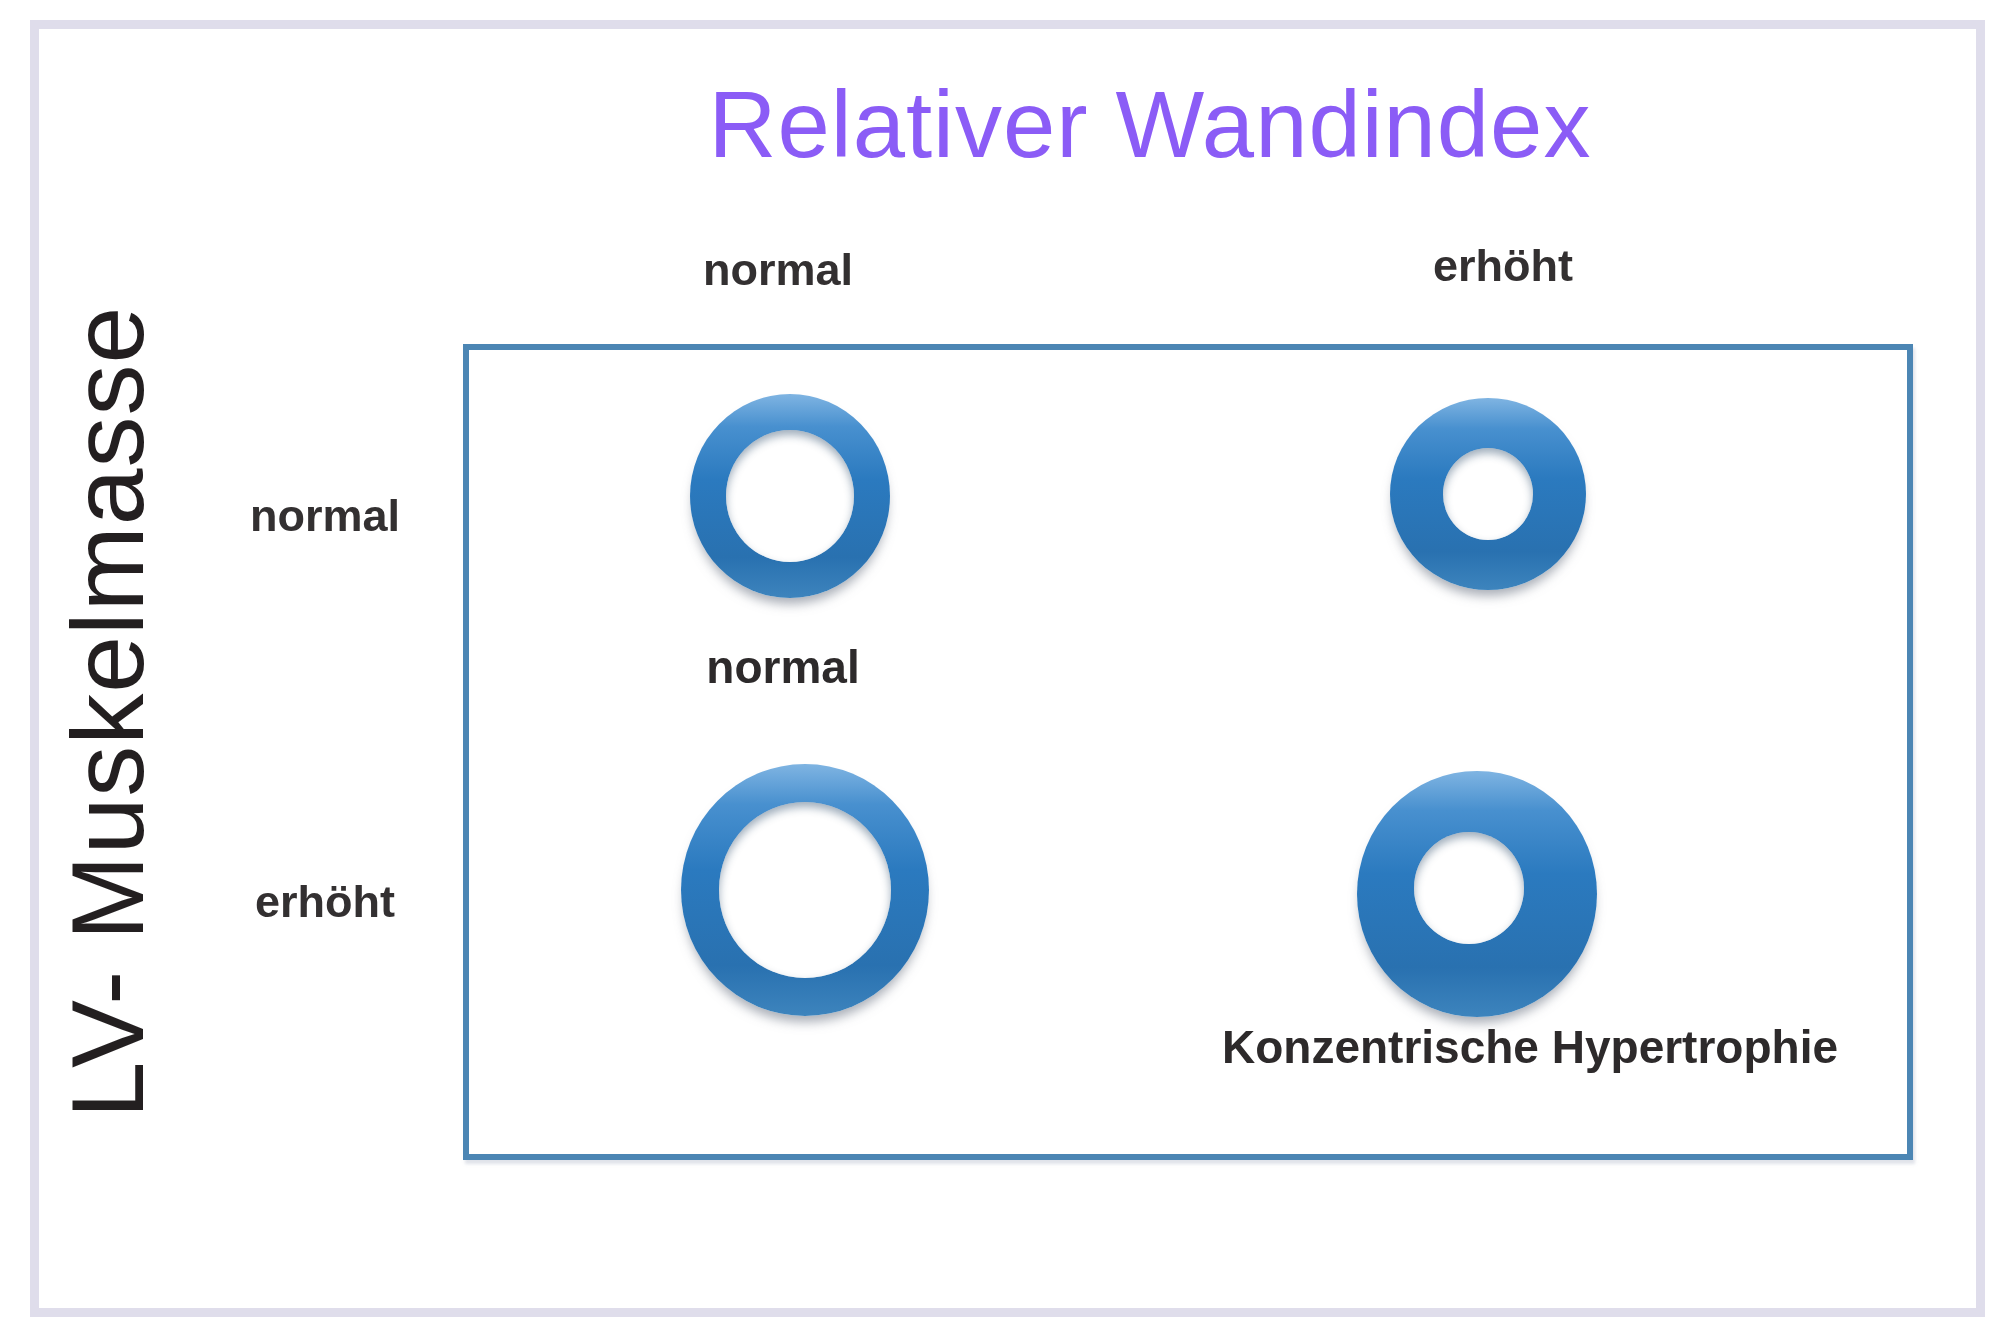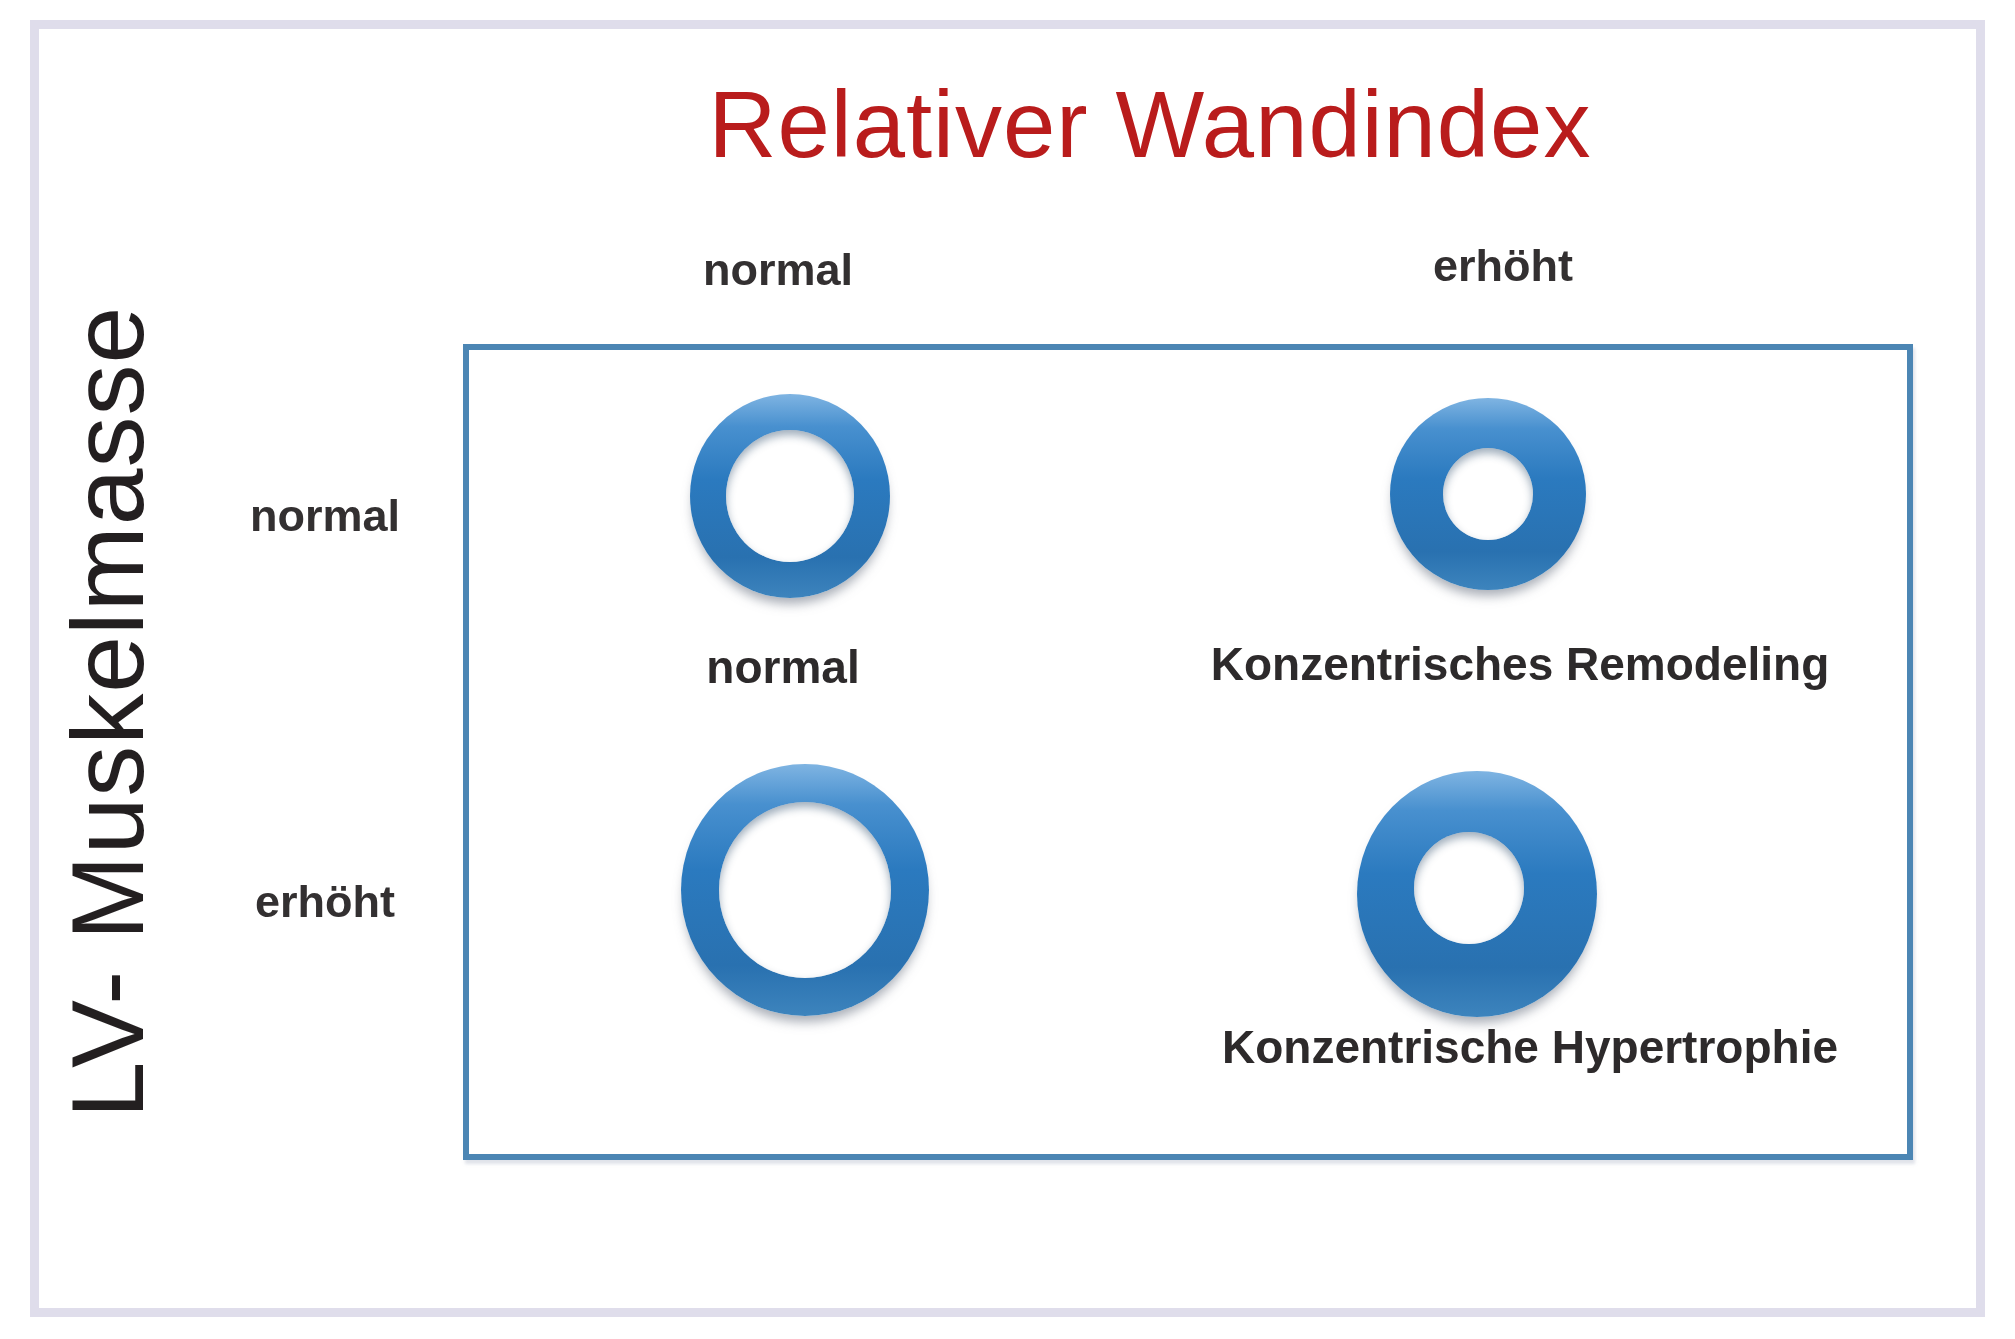--- a/index.html
+++ b/index.html
@@ -6,21 +6,21 @@
   #canvas{
     position:relative;width:2015px;height:1339px;background:#ffffff;
     font-family:"Liberation Sans",sans-serif;color:#231f20;overflow:hidden;
   }
   #frame{
     position:absolute;left:30px;top:20px;width:1955px;height:1297px;
     border:9px solid #dfddeb;box-sizing:border-box;background:#ffffff;
   }
   .title{
     position:absolute;left:650px;top:76px;width:1000px;text-align:center;
-    font-size:94px;line-height:1.05;letter-spacing:1px;color:#b91c1c;white-space:nowrap;
+    font-size:94px;line-height:1.05;letter-spacing:1px;color:#8b5cf6;white-space:nowrap;
   }
   .vlabel{
     position:absolute;left:108px;top:712px;
     transform:translate(-50%,-50%) rotate(-90deg);
     font-size:102px;letter-spacing:1px;color:#231f20;white-space:nowrap;
   }
   .colhead,.rowlab{
     position:absolute;width:400px;text-align:center;
     font-size:45px;font-weight:700;color:#333031;white-space:nowrap;
   }
@@ -85,15 +85,14 @@
     <div class="hole" id="hole-tr"></div>
   </div>
   <div class="ring" id="ring-bl">
     <div class="hole" id="hole-bl"></div>
   </div>
   <div class="ring" id="ring-br">
     <div class="hole" id="hole-br"></div>
   </div>
 
   <div class="celllab" id="cl-tl">normal</div>
-  <div class="celllab" id="cl-tr">Konzentrisches Remodeling</div>
   <div class="celllab" id="cl-br">Konzentrische Hypertrophie</div>
 </div>
 
 </body></html>

